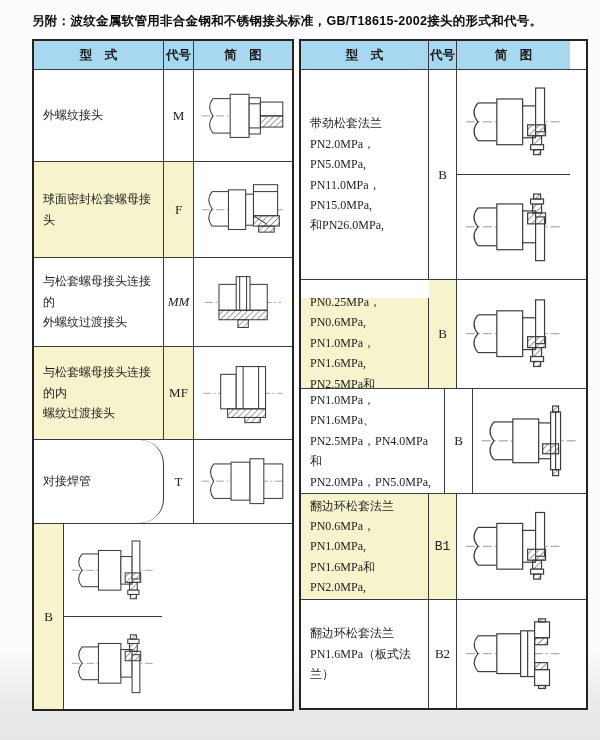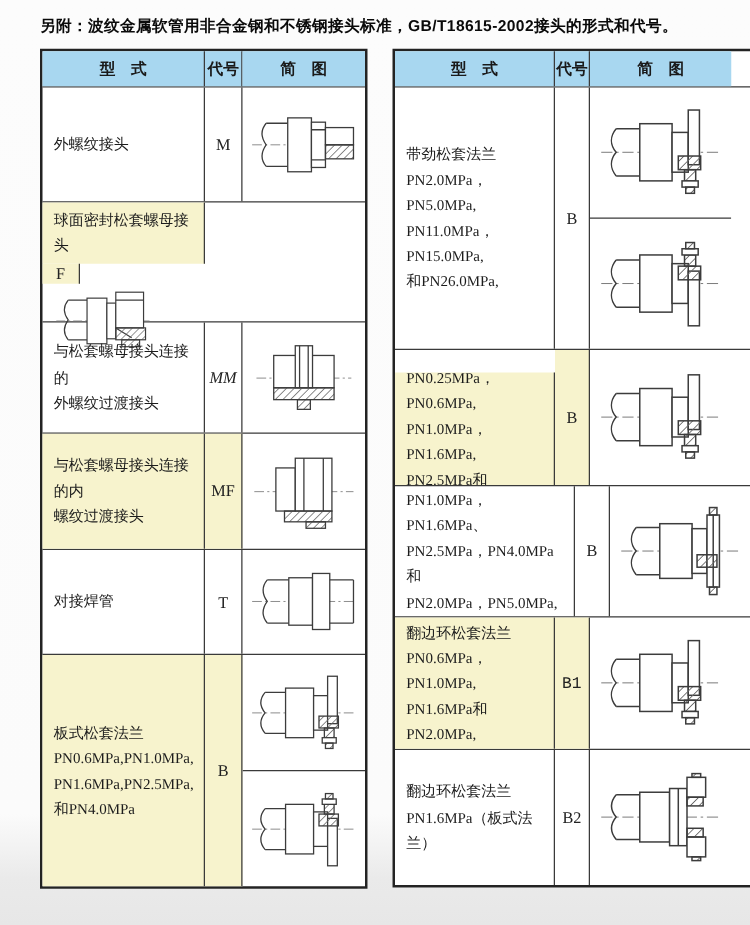--- a/index.html
+++ b/index.html
@@ -5,21 +5,21 @@
   html,body{margin:0;padding:0;}
   body{
     width:600px;height:740px;overflow:hidden;
     background:linear-gradient(180deg,#fcfcfc 0%,#fbfbfb 88%,#eaeaea 95%,#e7e7e7 100%);
     font-family:"Liberation Sans",sans-serif;
   }
   .title{
     margin:13px 0 9px 32px;
     font-size:12.5px;font-weight:bold;color:#0a0a0a;letter-spacing:0.3px;
   }
-  .tables{display:flex;gap:20px;margin-left:32px;align-items:flex-start;}
+  .tables{display:flex;gap:5px;margin-left:32px;align-items:flex-start;}
   .tbl{flex:none;border:2px solid #232323;background:#fff;}
   .row{display:flex;border-bottom:1px solid #3a3a3a;}
   .row:last-child{border-bottom:none;}
   .cell{box-sizing:border-box;border-right:1px solid #3a3a3a;flex:none;overflow:hidden;}
   .cell:last-child{border-right:none;}
   .header .cell{
     background:#a8d7f0;display:flex;align-items:center;justify-content:center;
     font-size:12.5px;font-weight:bold;color:#1a1a1a;
   }
   .label{
@@ -77,21 +77,21 @@
     <rect class="wh" x="35" y="10" width="22" height="50"></rect>
     <rect class="wh" x="57" y="14" width="13" height="42"></rect>
     <line x1="57" y1="21" x2="70" y2="21"></line>
                 <line x1="57" y1="49" x2="70" y2="49"></line>
     <rect class="wh" x="70" y="19" width="26" height="16"></rect>
     <rect class="ht" x="70" y="35" width="26" height="13"></rect>
   </svg>
 </div>
           </div>
         </div>
-        <div class="row hl" style="height: 95px; flex-direction: column;">
+        <div class="row hl" style="height: 95px;">
           <div class="cell label" style="width: 130px;">球面密封松套螺母接头</div>
           <div class="cell code" style="width: 30px;">F</div>
           <div class="cell sketch" style="width: 98px;">
             <div class="subsketch">
   <svg class="sk" viewBox="0 0 100 70">
     <line class="cl" x1="2" y1="35" x2="98" y2="35"></line>
     <path d="M14 14 C9 20 9 27 14 34 C9 41 9 48 14 54"></path>
     <line x1="14" y1="14" x2="33" y2="14"></line>
                 <line x1="14" y1="54" x2="33" y2="54"></line>
     <rect class="wh" x="33" y="12" width="20" height="46"></rect>
@@ -135,43 +135,39 @@
     <rect class="wh" x="42" y="4" width="34" height="49"></rect>
     <line x1="50" y1="4" x2="50" y2="53"></line>
                 <line x1="68" y1="4" x2="68" y2="53"></line>
     <rect class="ht" x="32" y="53" width="44" height="10"></rect>
     <rect class="ht" x="52" y="63" width="18" height="6"></rect>
   </svg>
 </div>
           </div>
         </div>
         <div class="row" style="height: 83px;">
-          <div class="cell label" style="width: 130px;">对接焊管</div>
+          <div class="cell label" style="width: 130px; border-radius: 24px;">对接焊管</div>
           <div class="cell code" style="width: 30px;">T</div>
           <div class="cell sketch" style="width: 98px;">
             <div class="subsketch">
   <svg class="sk" viewBox="0 0 100 70">
     <line class="cl" x1="2" y1="35" x2="98" y2="35"></line>
     <path d="M16 15 C11 21 11 28 16 35 C11 42 11 49 16 55"></path>
     <line x1="16" y1="15" x2="36" y2="15"></line>
                 <line x1="16" y1="55" x2="36" y2="55"></line>
     <rect class="wh" x="36" y="13" width="22" height="44"></rect>
     <rect class="wh" x="58" y="9" width="16" height="52"></rect>
     <line x1="74" y1="15" x2="96" y2="15"></line>
                 <line x1="74" y1="55" x2="96" y2="55"></line>
     <line x1="96" y1="15" x2="96" y2="55"></line>
   </svg>
 </div>
           </div>
         </div>
         <div class="row hl" style="height: 185px;">
-          <div class="cell label" style="width: 130px;">板式松套法兰
-PN0.6MPa,PN1.0MPa,
-PN1.6MPa,PN2.5MPa,
-和PN4.0MPa</div>
           <div class="cell code" style="width: 30px;">B</div>
           <div class="cell sketch" style="width: 98px;">
             <div class="subsketch">
   <svg class="sk" viewBox="0 0 100 70">
     <line class="cl" x1="2" y1="35" x2="98" y2="35"></line>
     <path d="M14 16 C9 22 9 29 14 35 C9 41 9 48 14 54"></path>
     <line x1="14" y1="16" x2="33" y2="16"></line>
                 <line x1="14" y1="54" x2="33" y2="54"></line>
     <rect class="wh" x="33" y="12" width="26" height="46"></rect>
     <rect class="wh" x="59" y="19" width="13" height="32"></rect>

